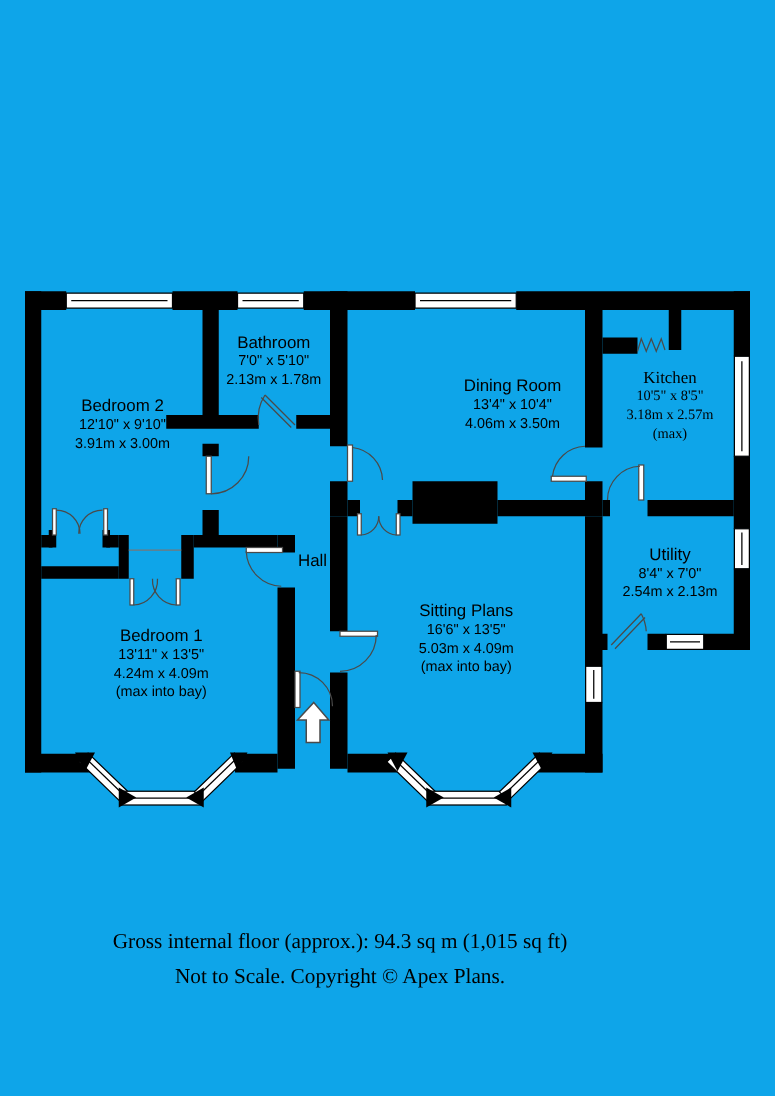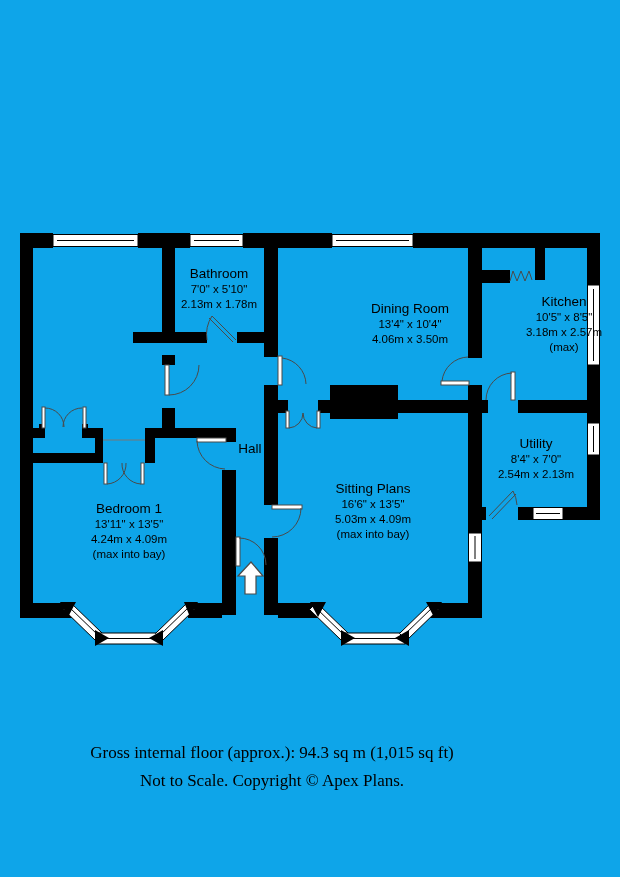--- a/index.html
+++ b/index.html
@@ -172,28 +172,33 @@
 
   <polygon points="251,562 263,576 256,576 256,594 245,594 245,576 238,576" fill="#ffffff" stroke="#4a4a4a" stroke-width="1.2"></polygon>
 </svg>
 
   <div class="room-label" style="left:219px;top:265px;">
     <div class="rn">Bathroom</div>
     <div class="rd">7'0" x 5'10"</div>
     <div class="rd">2.13m x 1.78m</div>
   </div>
 
+  <div class="room-label" style="left:98px;top:316px;">
+    <div class="rn">Bedroom 2</div>
+    <div class="rd">12'10" x 9'10"</div>
+    <div class="rd">3.91m x 3.00m</div>
+  </div>
 
   <div class="room-label" style="left:372px;top:300px;margin-left:38px;">
     <div class="rn">Dining Room</div>
     <div class="rd">13'4" x 10'4"</div>
     <div class="rd">4.06m x 3.50m</div>
   </div>
 
-  <div class="room-label" style="left:564px;top:293px;">
+  <div class="room-label" style="left:536px;top:293px;font-family:Liberation Serif, serif;">
     <div class="rn">Kitchen</div>
     <div class="rd">10'5" x 8'5"</div>
     <div class="rd">3.18m x 2.57m</div>
     <div class="rd">(max)</div>
   </div>
 
   <div class="room-label" style="left:250px;top:440px;">
     <div class="rn">Hall</div>
   </div>
 

